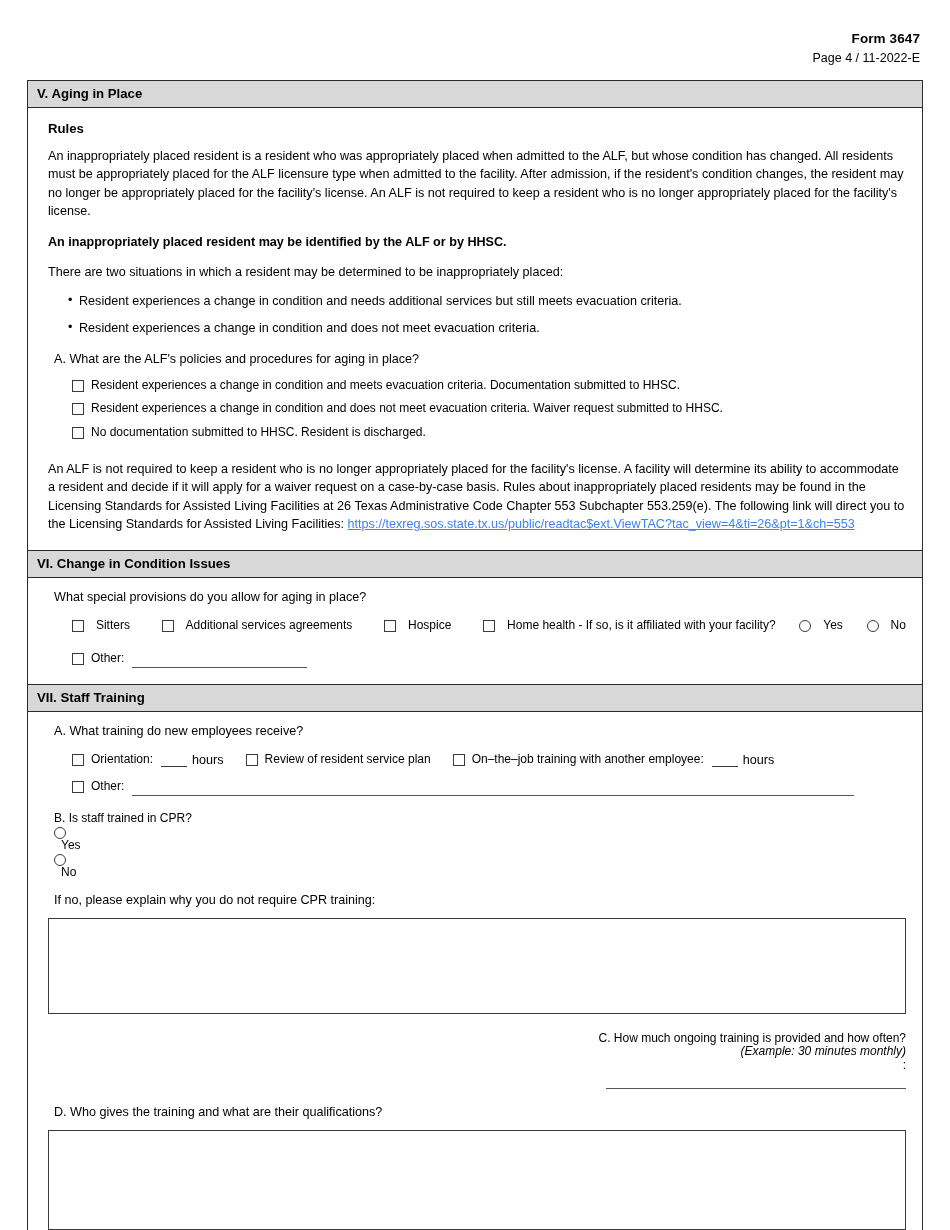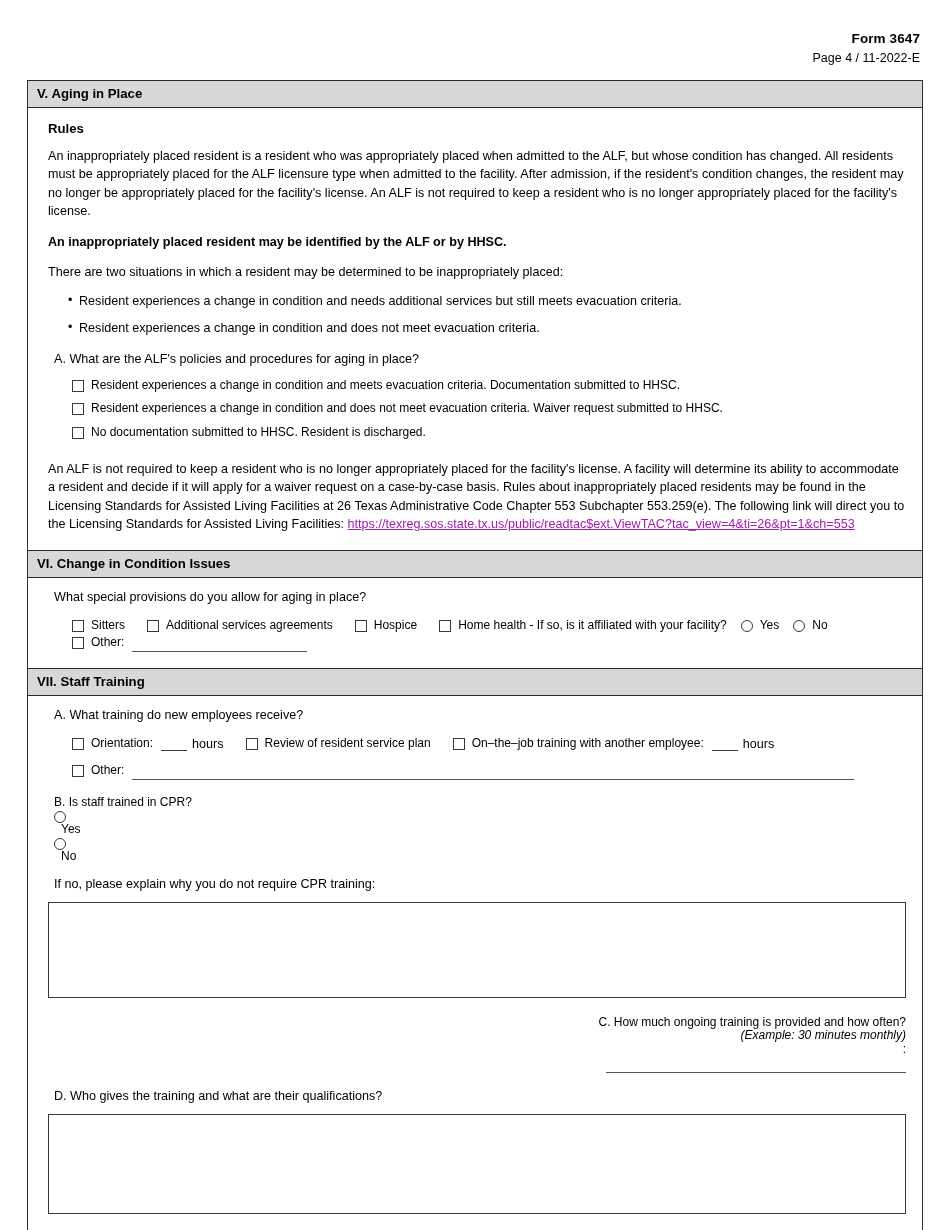--- a/index.html
+++ b/index.html
@@ -103,21 +103,21 @@
   }
 
   .q-line {
     font-size: 12.6px;
     line-height: 1.5;
     margin: 0 0 10px 0;
   }
   .q-indent { margin-left: 6px; }
 
   a.link {
-    color: #a21caf;
+    color: #3b82f6;
     text-decoration: underline;
     word-break: break-all;
   }
 
   
   .ctl-row {
     display: flex;
     align-items: flex-start;
     flex-wrap: nowrap;
     margin: 0 0 10px 0;
@@ -248,21 +248,21 @@
 
       </div>
     </div>
 
     <div class="section">
       <div class="section-header">VI. Change in Condition Issues</div>
       <div class="section-body">
 
         <div class="q-line q-indent" style="margin-bottom:12px;">What special provisions do you allow for aging in place?</div>
 
-        <div class="ctl-row indent" style="margin-bottom:4px;">
+        <div class="ctl-row indent" style="margin-bottom:20px;justify-content:space-between;">
           <span class="cbox"></span>
           <span class="ctl-label">Sitters</span>
 
           <span class="gap-22"></span>
           <span class="cbox"></span>
           <span class="ctl-label">Additional services agreements</span>
 
           <span class="gap-22"></span>
           <span class="cbox"></span>
           <span class="ctl-label">Hospice</span>

